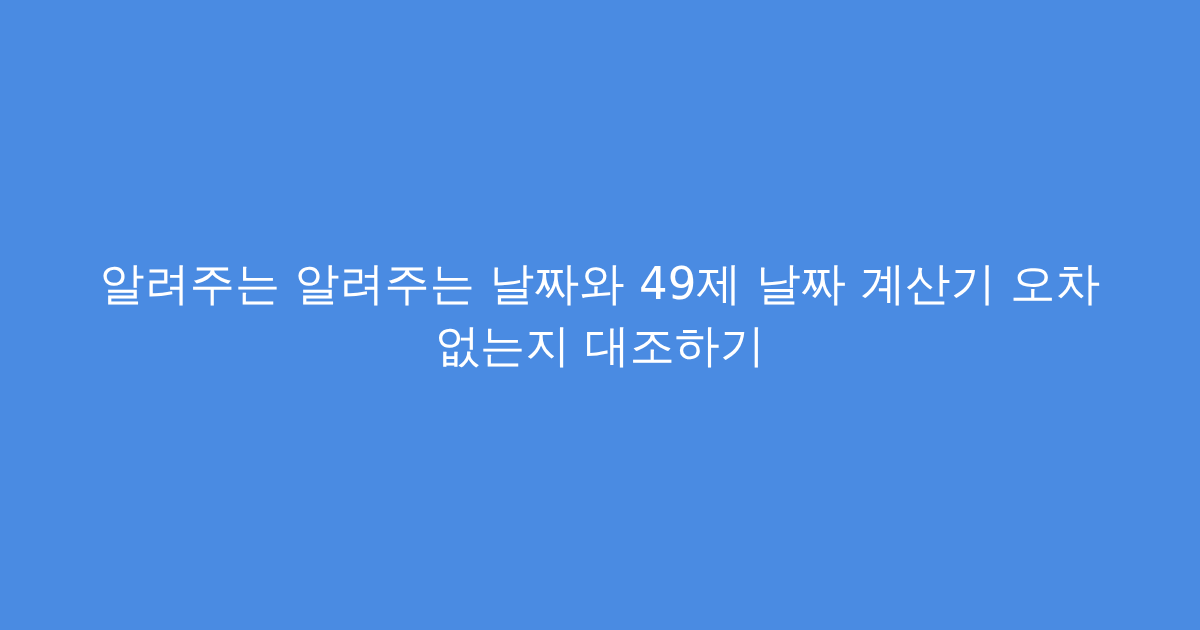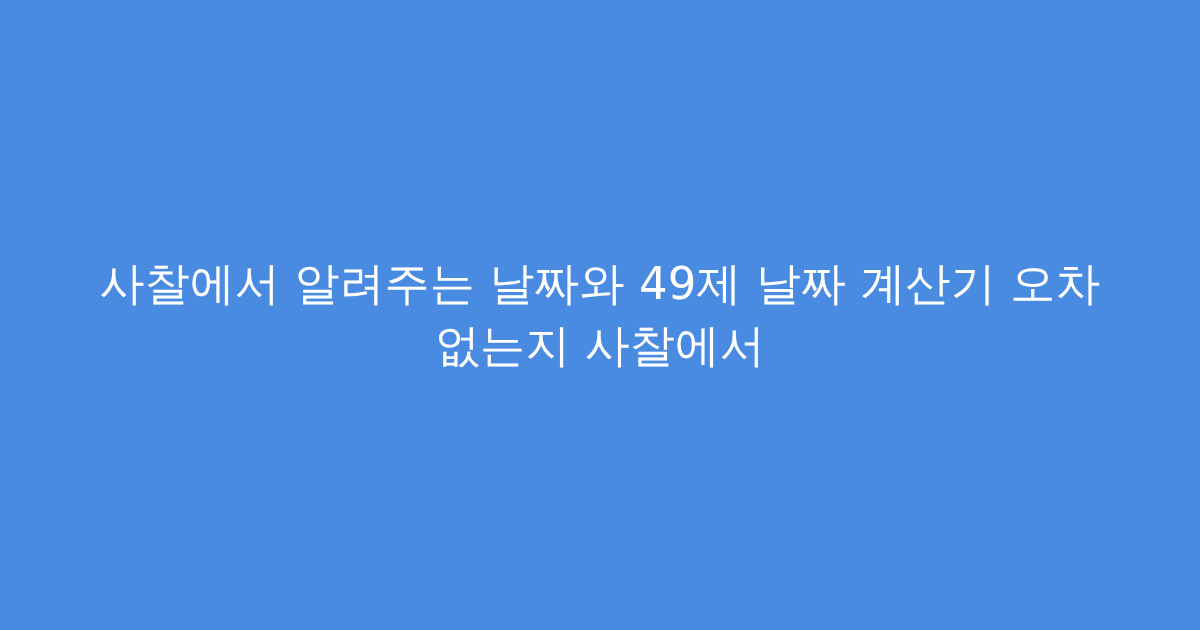--- a/index.html
+++ b/index.html
@@ -40,15 +40,15 @@
     letter-spacing: 0.1px;
     word-break: keep-all;
     white-space: pre-line;
   }
 </style>
 </head>
 <body>
 
 <div class="og-card">
 
-  <h1 class="headline">사찰에서 알려주는 날짜와 49제 날짜 계산기 오차 없는지 사찰에서</h1>
+  <h1 class="headline">알려주는 알려주는 날짜와 49제 날짜 계산기 오차 없는지 대조하기</h1>
 
 </div>
 
 </body></html>

